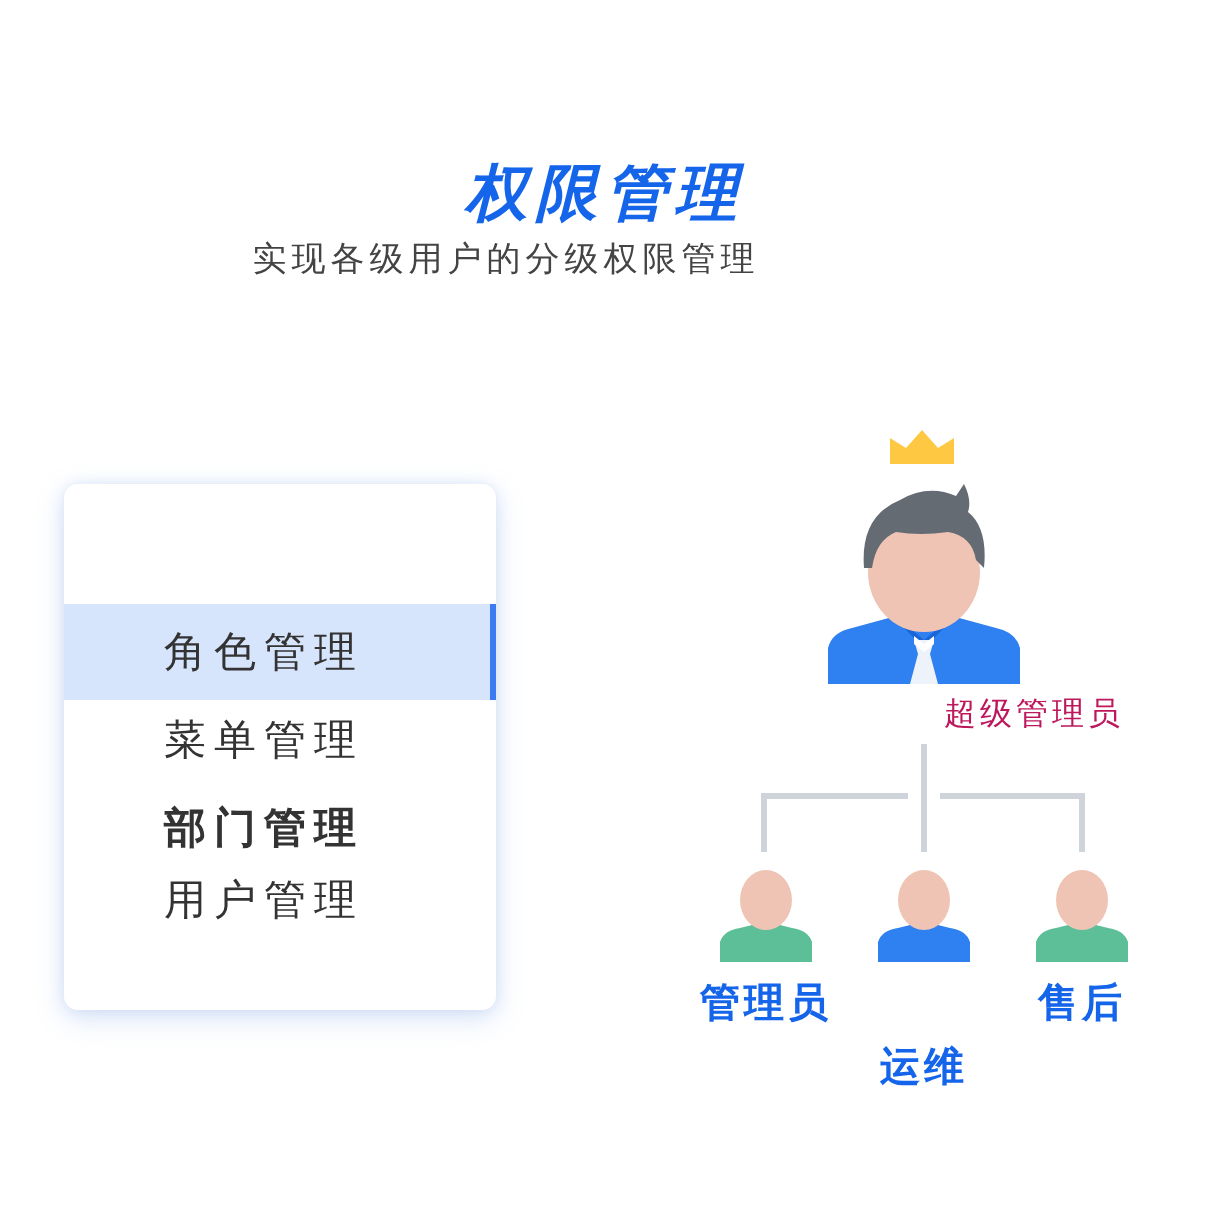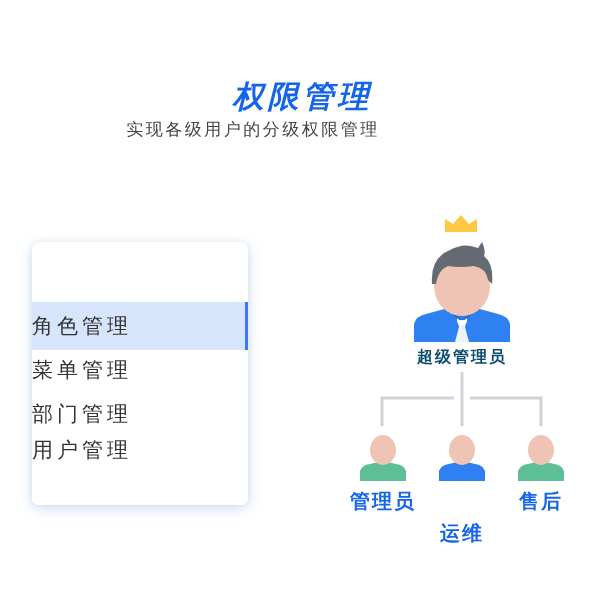--- a/index.html
+++ b/index.html
@@ -29,34 +29,34 @@
   .gear-icon { position: absolute; left: 6px; top: 8px; width: 30px; height: 30px; }
   .menu-header-label {
     position: absolute; left: 49px; top: 8px; font-size: 22px; font-weight: bold;
     color: #333333; letter-spacing: 3px;
   }
   .chevron-icon { position: absolute; left: 176px; top: 12px; width: 30px; height: 20px; }
 
   .menu-item {
     position: absolute; left: 0; width: 216px; height: 48px;
     font-size: 21px; color: #333333; letter-spacing: 4px;
-    line-height: 48px;
+    padding-left: 50px; line-height: 48px;
   }
   .menu-item.selected { background: #d7e5fc; }
   .menu-item.selected::after {
     content: ""; position: absolute; right: 0; top: 0; width: 3px; height: 48px;
     background: #3b7cf2;
   }
 
   
   .crown-icon { position: absolute; left: 444px; top: 214px; width: 34px; height: 18px; }
   .super-avatar { position: absolute; left: 412px; top: 240px; width: 100px; height: 102px; }
   .super-label {
-    position: absolute; left: 362px; width: 200px; top: 347px; text-align: center;
-    font-size: 16px; font-weight: bold; color: #0c4a6e; letter-spacing: 2px;
+    position: absolute; left: 362px; width: 200px; top: 347px; text-align: right;
+    font-size: 16px; font-weight: normal; color: #be185d; letter-spacing: 2px;
   }
   .tree-lines { position: absolute; left: 370px; top: 368px; width: 184px; height: 66px; }
 
   .child-avatar { position: absolute; top: 433px; width: 50px; height: 48px; }
   .child-label {
     position: absolute; top: 488px; width: 90px; text-align: center;
     font-size: 20px; font-weight: bold; color: #1565ea; letter-spacing: 2px;
   }
 </style>
 </head>
@@ -66,21 +66,21 @@
 <div class="subtitle">实现各级用户的分级权限管理</div>
 
 <div class="menu-card">
 
   <div class="menu-item selected" style="top:60px;">
     <span>角色管理</span>
   </div>
   <div class="menu-item" style="top:104px;">
     <span>菜单管理</span>
   </div>
-  <div class="menu-item" style="top:148px;">
+  <div class="menu-item" style="top:148px;font-weight:bold;">
     <span>部门管理</span>
   </div>
   <div class="menu-item" style="top:184px;">
     <span>用户管理</span>
   </div>
 </div>
 
 <svg class="crown-icon" viewBox="0 0 34 18">
   <path d="M1 5 L9 10 L17 1 L25 10 L33 5 L33 18 L1 18 Z" fill="#ffc843"></path>
 </svg>

